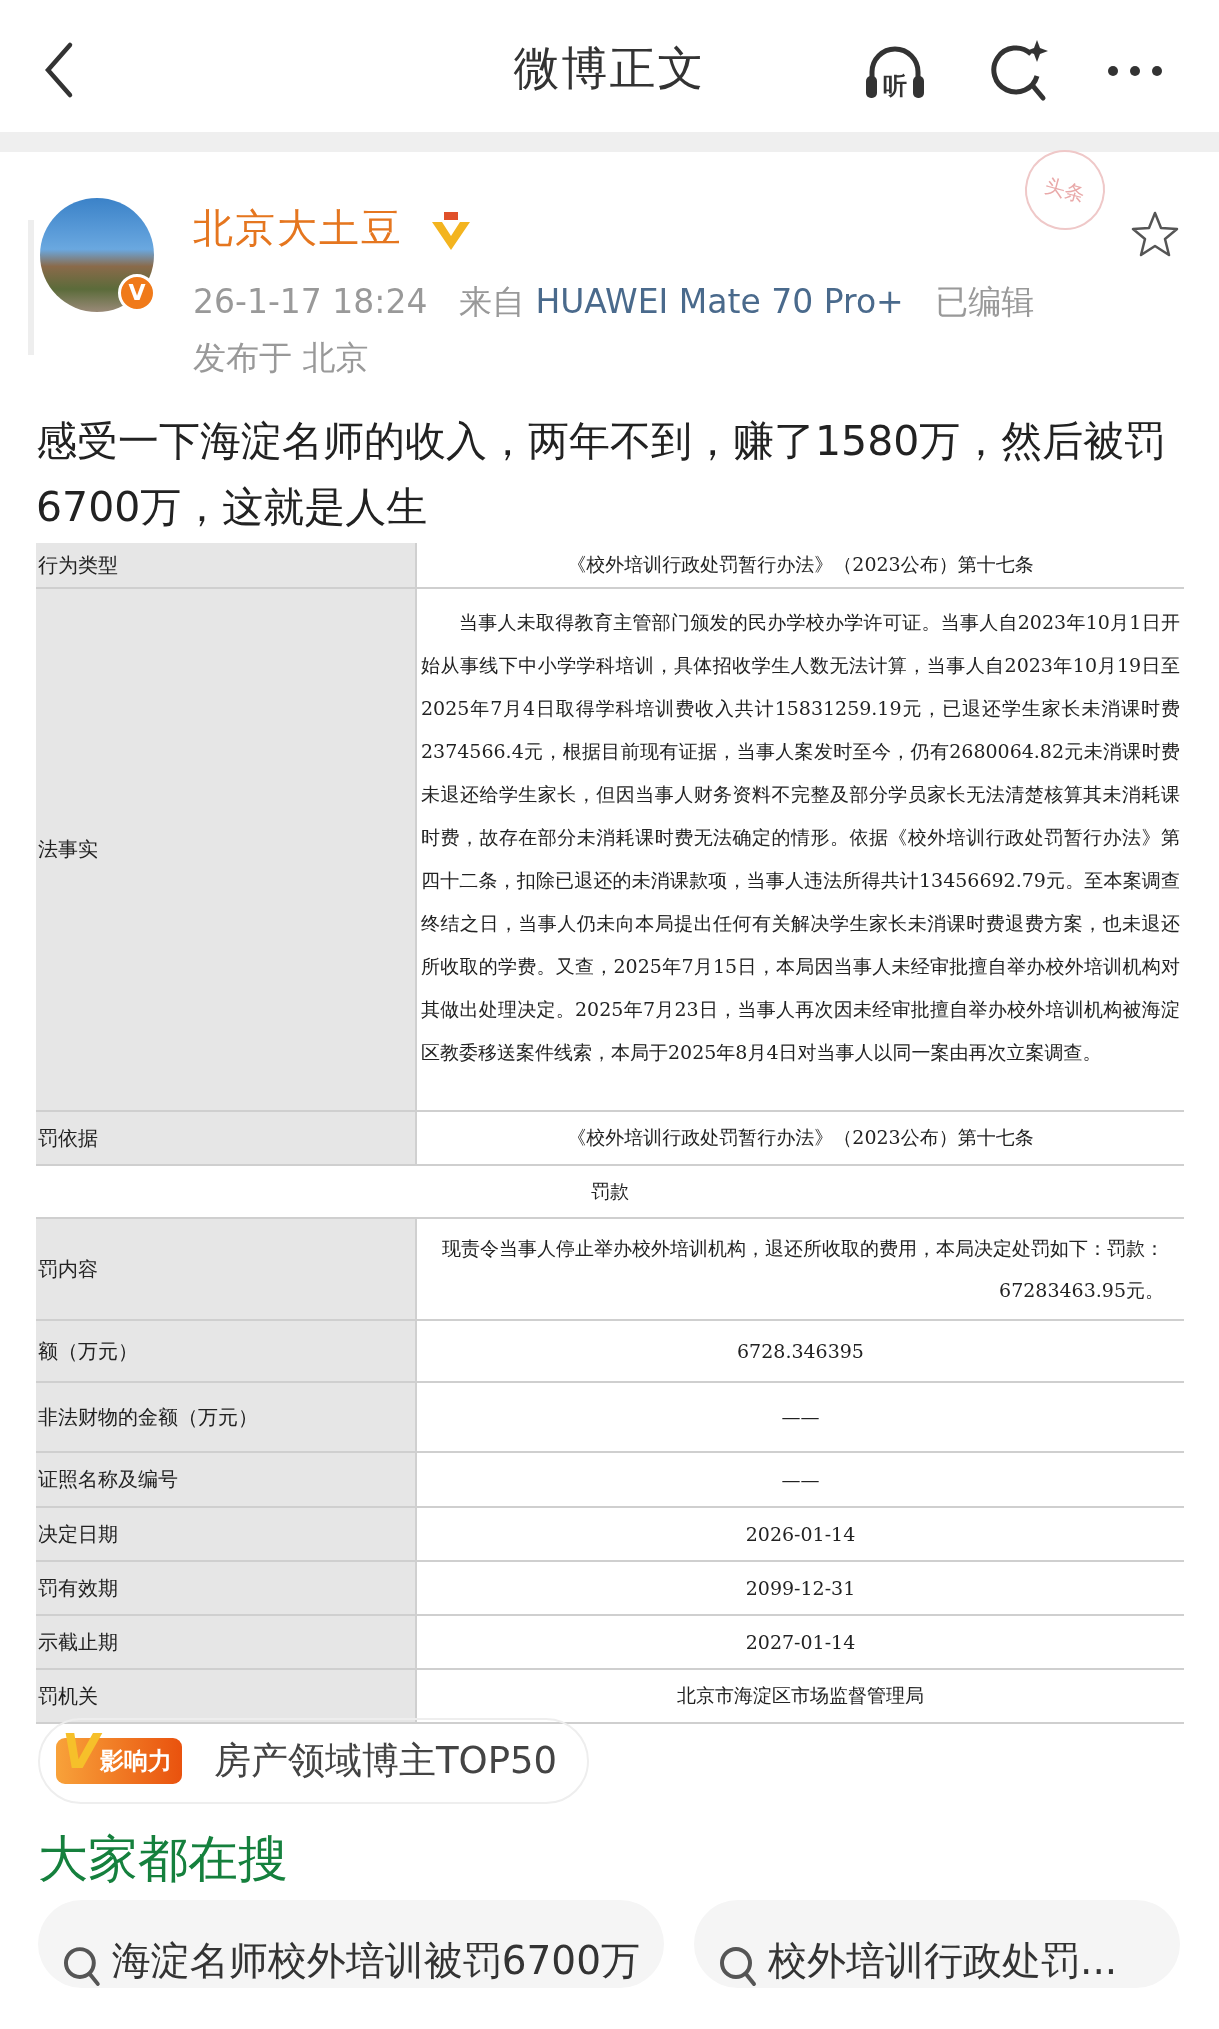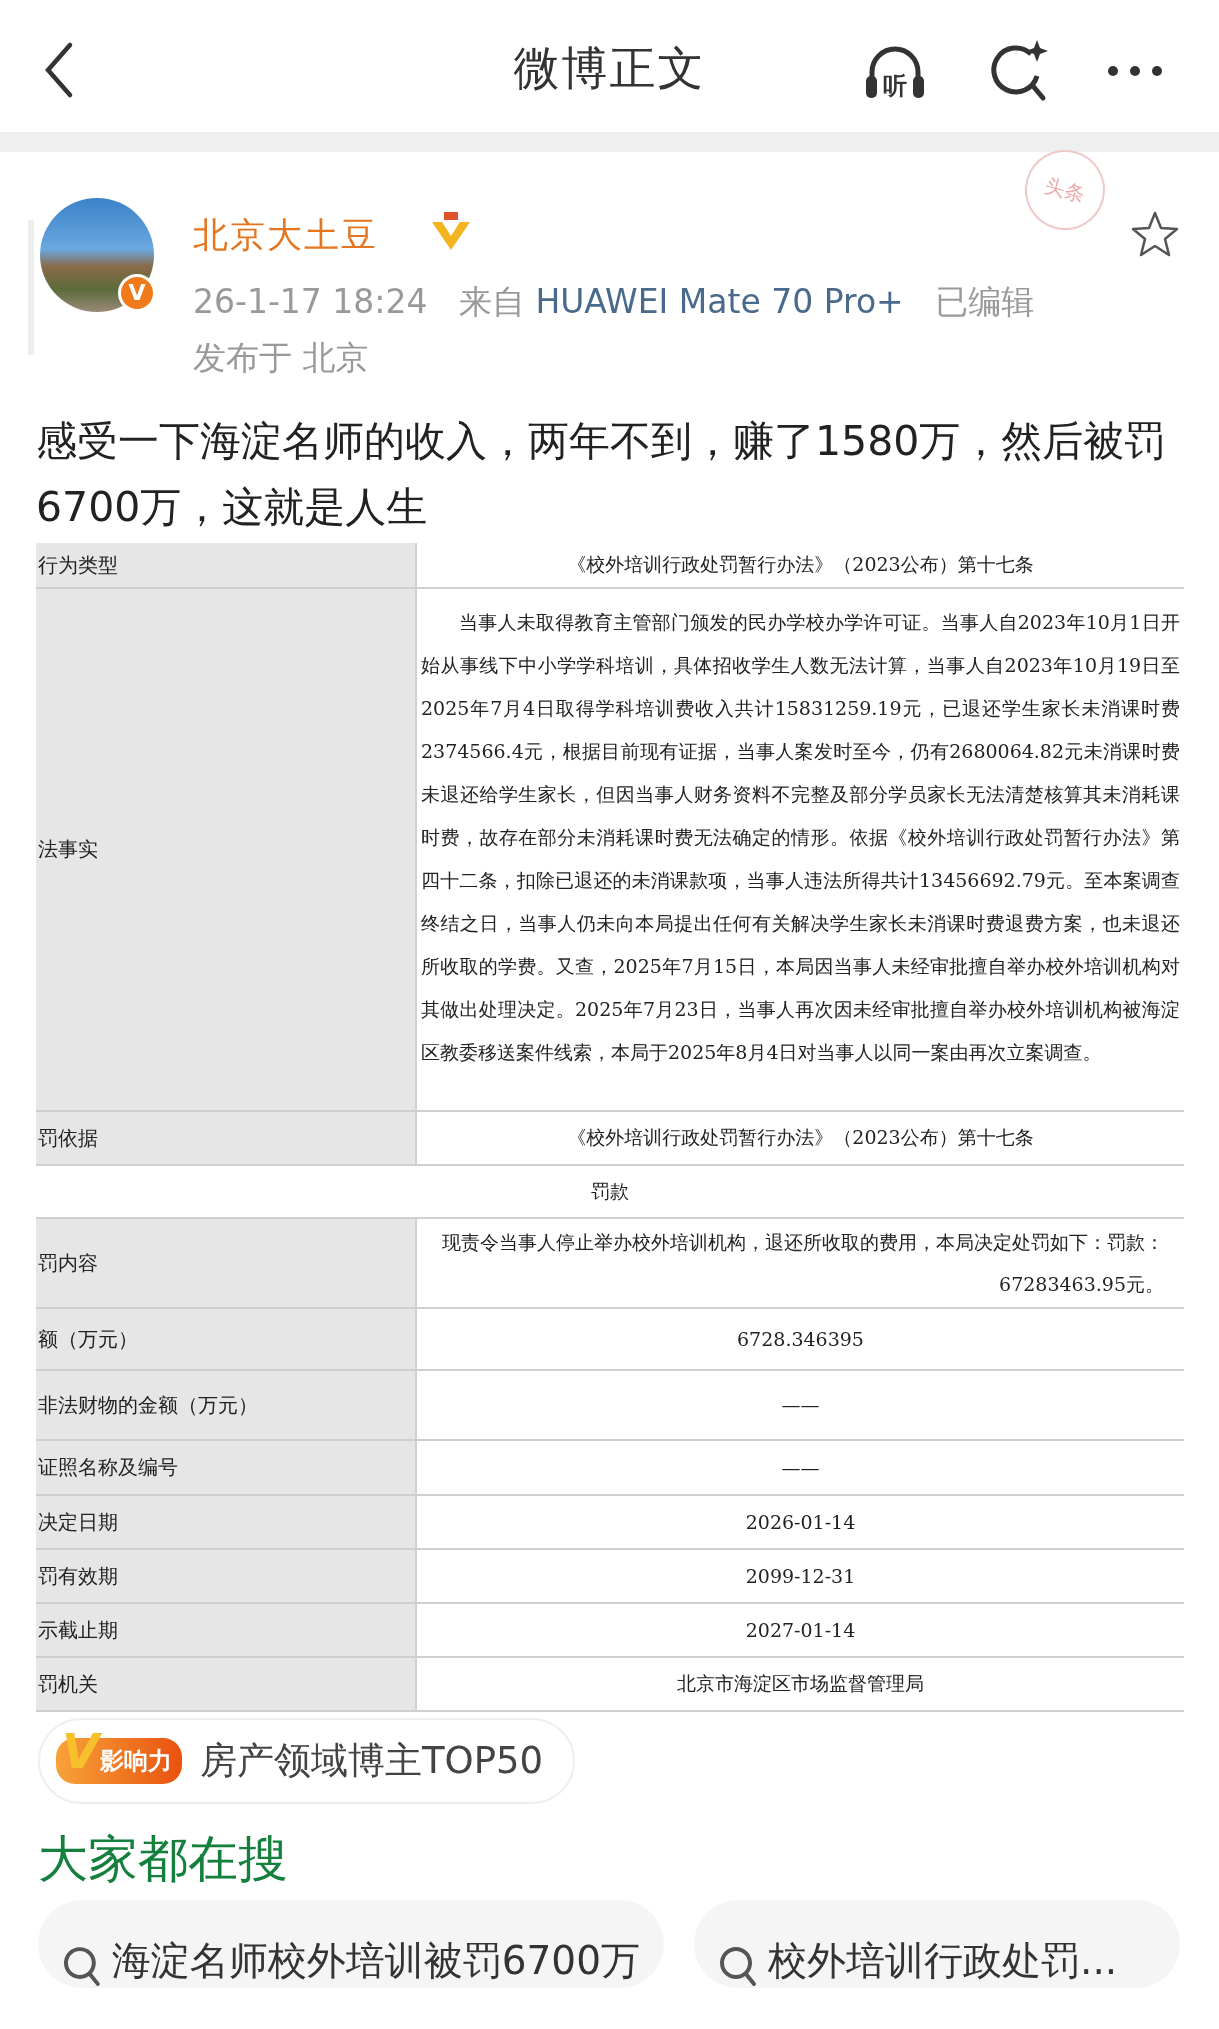--- a/index.html
+++ b/index.html
@@ -6,35 +6,35 @@
 html,body{width:1219px;height:2029px;background:#fff;overflow:hidden}
 body{font-family:"DejaVu Sans","Liberation Sans",sans-serif;color:#333;position:relative}
 .nav{position:absolute;left:0;top:0;width:1219px;height:112px;background:#fff}
 .nav .back{position:absolute;left:40px;top:40px;width:40px;height:60px;cursor:pointer}
 .nav .title{position:absolute;left:0;right:0;top:38px;text-align:center;font-size:46px;color:#333;letter-spacing:2px}
 .nav .ico{position:absolute;top:36px;width:70px;height:70px;cursor:pointer}
 .sep{position:absolute;left:0;top:132px;width:1219px;height:20px;background:#efefef}
 .avatar{position:absolute;left:40px;top:198px;width:114px;height:114px;border-radius:50%;overflow:hidden;background:linear-gradient(#3b82c8 0%,#6aa8e0 45%,#8a6a4a 60%,#5b6b3a 80%,#9a8a78 100%)}
 .vbadge{position:absolute;left:118px;top:274px;width:38px;height:38px;border-radius:50%;background:#f07a1a;border:3px solid #fff;color:#fff;font-weight:bold;font-size:22px;text-align:center;line-height:32px}
 .leftbar{position:absolute;left:28px;top:220px;width:6px;height:135px;background:#eee}
-.uname{position:absolute;left:193px;top:212px;font-size:35px;color:#e5761f;letter-spacing:2px}
+.uname{position:absolute;left:193px;top:201px;font-size:40px;color:#e5761f;letter-spacing:2px}
 .medal{position:absolute;left:430px;top:212px;width:42px;height:40px}
 .meta{position:absolute;left:193px;top:280px;font-size:33px;color:#999;white-space:nowrap}
 .meta .dev{color:#4a6a8c}
 .loc{position:absolute;left:193px;top:336px;font-size:33px;color:#999}
 .stamp{position:absolute;left:1025px;top:150px;width:80px;height:80px;border-radius:50%;border:2px solid #efc8c8;color:#e9a9a9;font-size:20px;text-align:center;line-height:76px;transform:rotate(15deg)}
 .star{position:absolute;left:1130px;top:210px;width:50px;height:50px;cursor:pointer}
 .post{position:absolute;left:36px;top:408px;width:1160px;font-size:41px;line-height:66px;color:#222}
 .table{position:absolute;left:36px;top:543px;width:1148px;font-family:"DejaVu Serif","Liberation Serif",serif;font-size:19px;color:#222}
 .row{display:flex;border-bottom:2px solid #cfcfcf}
 .row .k{width:381px;background:#e6e6e6;padding-left:2px;display:flex;align-items:center;font-weight:normal;font-size:20px;border-right:2px solid #d0d0d0}
 .row .v{flex:1;display:flex;align-items:center;justify-content:center;text-align:right;padding:0 20px}
 .row .v.long{display:block;text-align:justify;line-height:43px;padding:12px 4px 0 4px;text-indent:2em}
 .badge{position:absolute;left:38px;top:1718px;height:86px;padding:0 30px 0 16px;border:2px solid #eee;border-radius:43px;display:flex;align-items:center;cursor:pointer}
-.badge .tag{height:46px;padding:0 10px 0 44px;border-radius:19px;background:linear-gradient(90deg,#f8a23a,#e9520e);color:#fff;font-weight:bold;font-size:24px;line-height:46px;position:relative;margin-right:18px}
+.badge .tag{height:46px;padding:0 10px 0 44px;border-radius:9px;background:linear-gradient(90deg,#f8a23a,#e9520e);color:#fff;font-weight:bold;font-size:24px;line-height:46px;position:relative;margin-right:32px}
 .badge .tag:before{content:"V";position:absolute;left:6px;top:-10px;font-size:48px;color:#f6c02a;font-style:italic}
 .badge .txt{font-size:37px;color:#444}
 .hot-title{position:absolute;left:38px;top:1826px;font-size:50px;color:#15803d}
 .chip{position:absolute;top:1900px;height:88px;border-radius:44px;background:#f5f5f5;display:flex;align-items:flex-end;padding:0 24px;font-size:39px;color:#333;cursor:pointer;white-space:nowrap}
 .chip svg{margin-right:10px}
 </style>
 </head>
 <body>
 
 <div class="nav">
@@ -92,21 +92,21 @@
       <div class="k">法事实</div>
       <div class="v long">当事人未取得教育主管部门颁发的民办学校办学许可证。当事人自2023年10月1日开始从事线下中小学学科培训，具体招收学生人数无法计算，当事人自2023年10月19日至2025年7月4日取得学科培训费收入共计15831259.19元，已退还学生家长未消课时费2374566.4元，根据目前现有证据，当事人案发时至今，仍有2680064.82元未消课时费未退还给学生家长，但因当事人财务资料不完整及部分学员家长无法清楚核算其未消耗课时费，故存在部分未消耗课时费无法确定的情形。依据《校外培训行政处罚暂行办法》第四十二条，扣除已退还的未消课款项，当事人违法所得共计13456692.79元。至本案调查终结之日，当事人仍未向本局提出任何有关解决学生家长未消课时费退费方案，也未退还所收取的学费。又查，2025年7月15日，本局因当事人未经审批擅自举办校外培训机构对其做出处理决定。2025年7月23日，当事人再次因未经审批擅自举办校外培训机构被海淀区教委移送案件线索，本局于2025年8月4日对当事人以同一案由再次立案调查。</div>
     </div>
   <div class="row" style="height:54px">
       <div class="k">罚依据</div>
       <div class="v">《校外培训行政处罚暂行办法》（2023公布）第十七条</div>
     </div>
   <div class="row" style="height:53px">
       <div class="v">罚款</div>
     </div>
-  <div class="row" style="height:90px">
+  <div class="row" style="height:102px">
       <div class="k">罚内容</div>
       <div class="v" style="line-height:42px">现责令当事人停止举办校外培训机构，退还所收取的费用，本局决定处罚如下：罚款：67283463.95元。</div>
     </div>
   <div class="row" style="height:62px">
       <div class="k">额（万元）</div>
       <div class="v">6728.346395</div>
     </div>
   <div class="row" style="height:70px">
       <div class="k">非法财物的金额（万元）</div>
       <div class="v">——</div>

